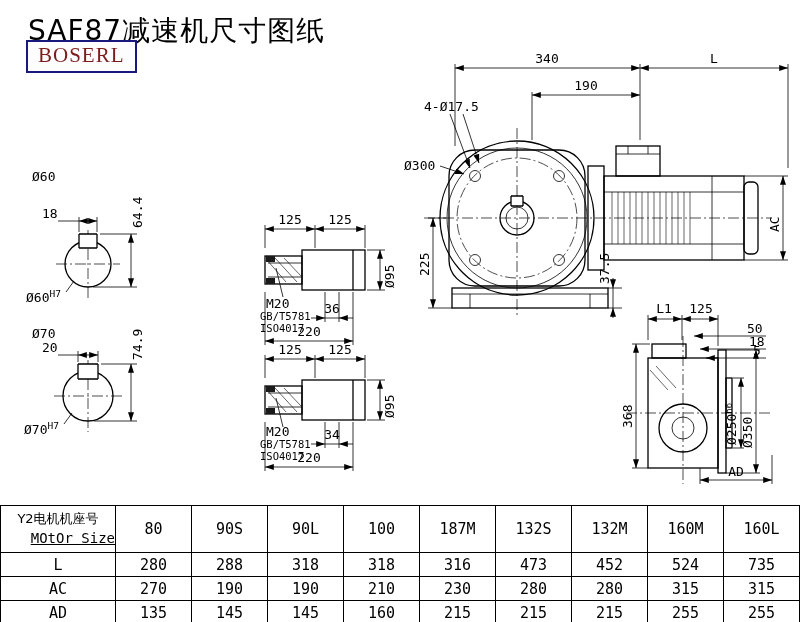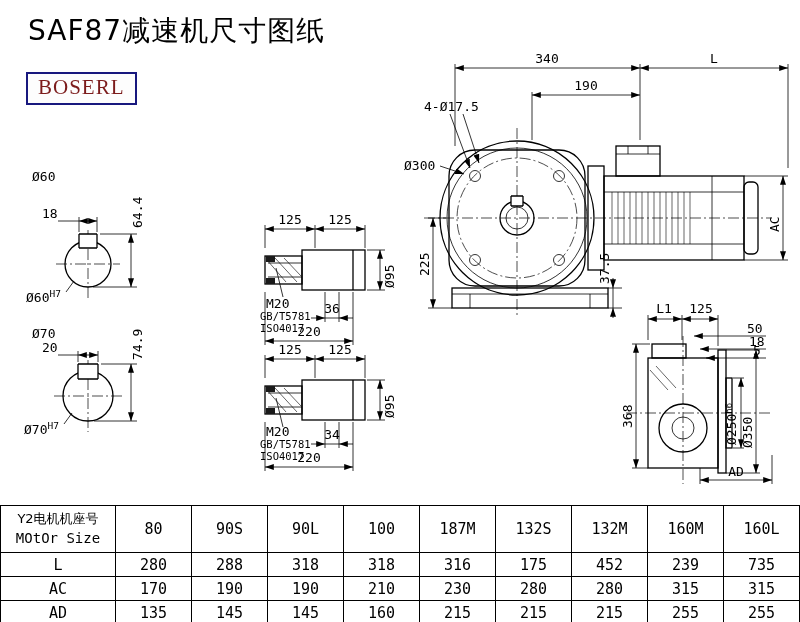--- a/index.html
+++ b/index.html
@@ -1,39 +1,39 @@
 <!DOCTYPE html>
 <html><head>
 <meta charset="utf-8">
 <style>
   html,body{margin:0;padding:0;background:#fff;}
   .stage{position:relative;width:800px;height:622px;background:#fff;overflow:hidden;
          font-family:"DejaVu Sans Mono",monospace;color:#000;}
   .title{position:absolute;left:28px;top:12px;font-family:"DejaVu Sans",sans-serif;
          font-weight:normal;font-size:28px;letter-spacing:1px;color:#000;}
-  .logo{position:absolute;left:26px;top:72px;border:2px solid #18187e;background:#fdfdfd;
+  .logo{position:absolute;left:26px;top:40px;border:2px solid #18187e;background:#fdfdfd;
         padding:1px 10px 3px 10px;font-family:"Liberation Serif",serif;font-size:21px;
         color:#7c1c1c;letter-spacing:1px;}
   svg{position:absolute;left:0;top:0;}
   .ol{fill:none;stroke:#000;stroke-width:1.3;}
   .tl{fill:none;stroke:#000;stroke-width:0.8;}
   .dl{fill:none;stroke:#000;stroke-width:0.8;}
   .cl{fill:none;stroke:#000;stroke-width:0.7;stroke-dasharray:11 3 2 3;}
   .hat{fill:none;stroke:#000;stroke-width:0.6;}
   text.d{font:13px "DejaVu Sans Mono",monospace;fill:#000;}
   text.s{font:10.5px "DejaVu Sans Mono",monospace;fill:#000;}
   .mid{text-anchor:middle;}
   .dim-table{position:absolute;left:0;top:505px;width:800px;height:117px;border-collapse:collapse;
              table-layout:fixed;background:#fff;}
   .dim-table td,.dim-table th{border:1px solid #000;text-align:center;vertical-align:middle;
              padding:0;font-weight:normal;font-size:15px;color:#000;height:23px;
              font-family:"DejaVu Sans Mono",monospace;}
   .dim-table tr.hdr th{height:46px;}
   .motor-cell .cn{font-family:"DejaVu Sans",sans-serif;font-size:13px;line-height:1.5;}
-  .motor-cell .en{font-size:14px;line-height:1.4;}
+  .motor-cell .en{font-size:14px;text-decoration:underline;line-height:1.4;text-align:right;}
 </style>
 </head>
 <body>
 
 <div class="stage">
 
   <div class="title">SAF87减速机尺寸图纸</div>
   <div class="logo">BOSERL</div>
 
   <svg width="800" height="505" viewBox="0 0 800 505">
@@ -333,28 +333,28 @@
       <th>160M</th>
       <th>160L</th>
     </tr>
     <tr>
       <td>L</td>
       <td>280</td>
       <td>288</td>
       <td>318</td>
       <td>318</td>
       <td>316</td>
-      <td>175</td>
+      <td>473</td>
       <td>452</td>
-      <td>239</td>
+      <td>524</td>
       <td>735</td>
     </tr>
     <tr>
       <td>AC</td>
-      <td>170</td>
+      <td>270</td>
       <td>190</td>
       <td>190</td>
       <td>210</td>
       <td>230</td>
       <td>280</td>
       <td>280</td>
       <td>315</td>
       <td>315</td>
     </tr>
     <tr>

